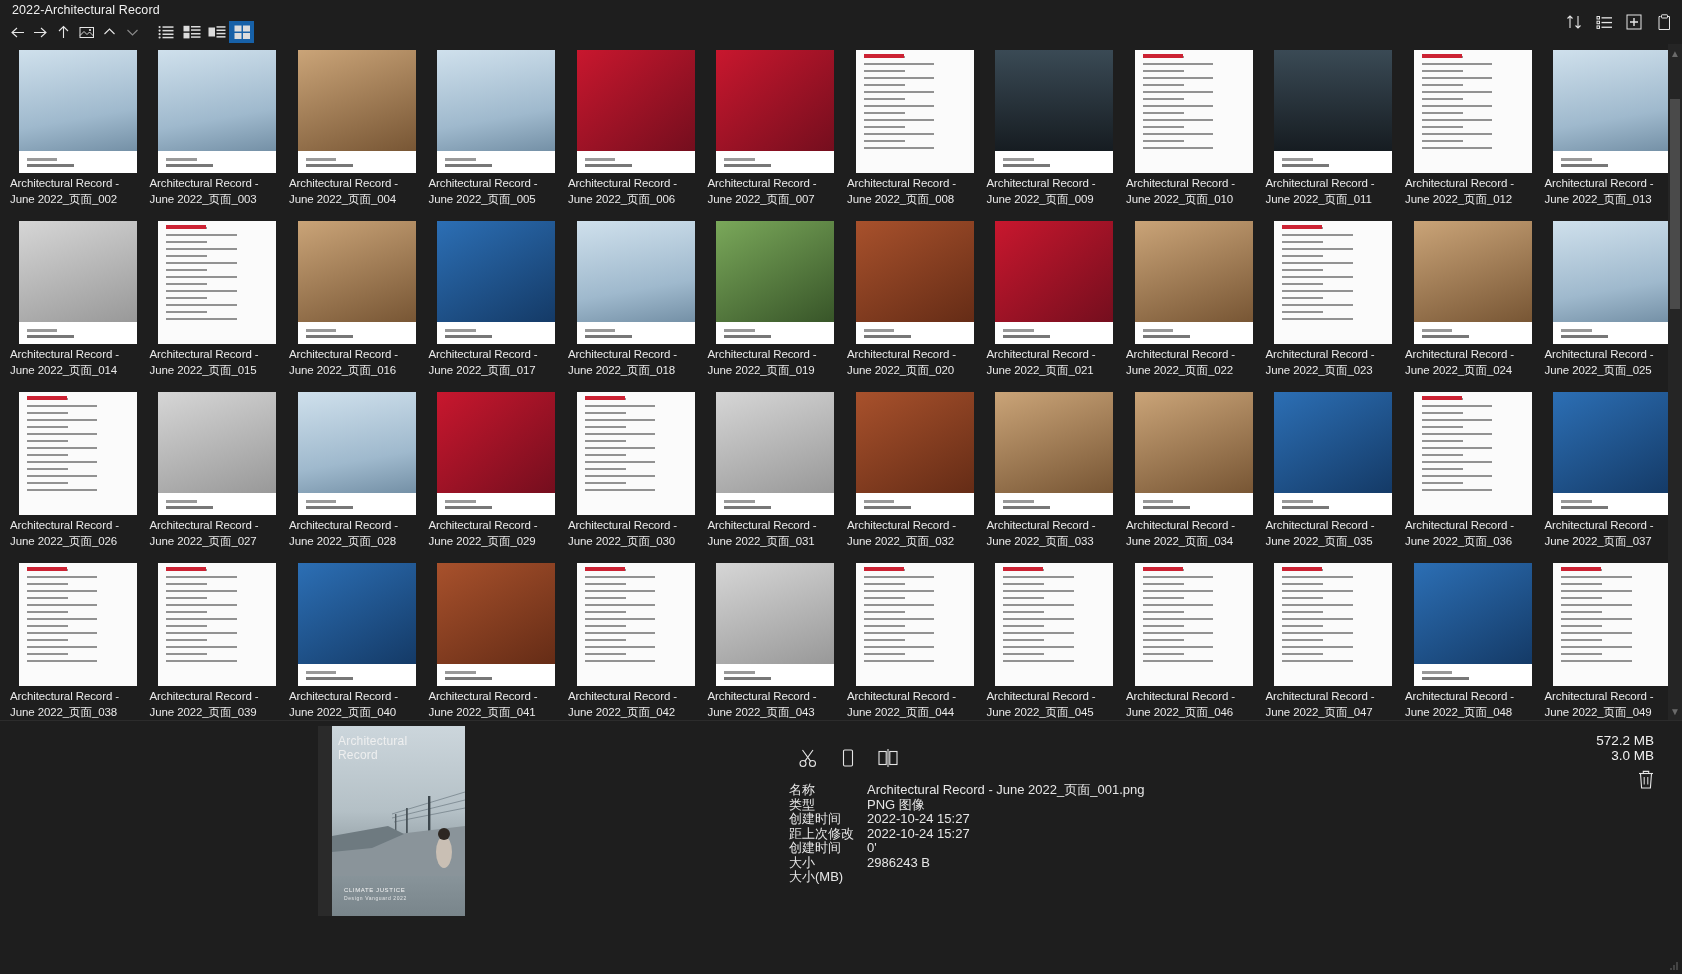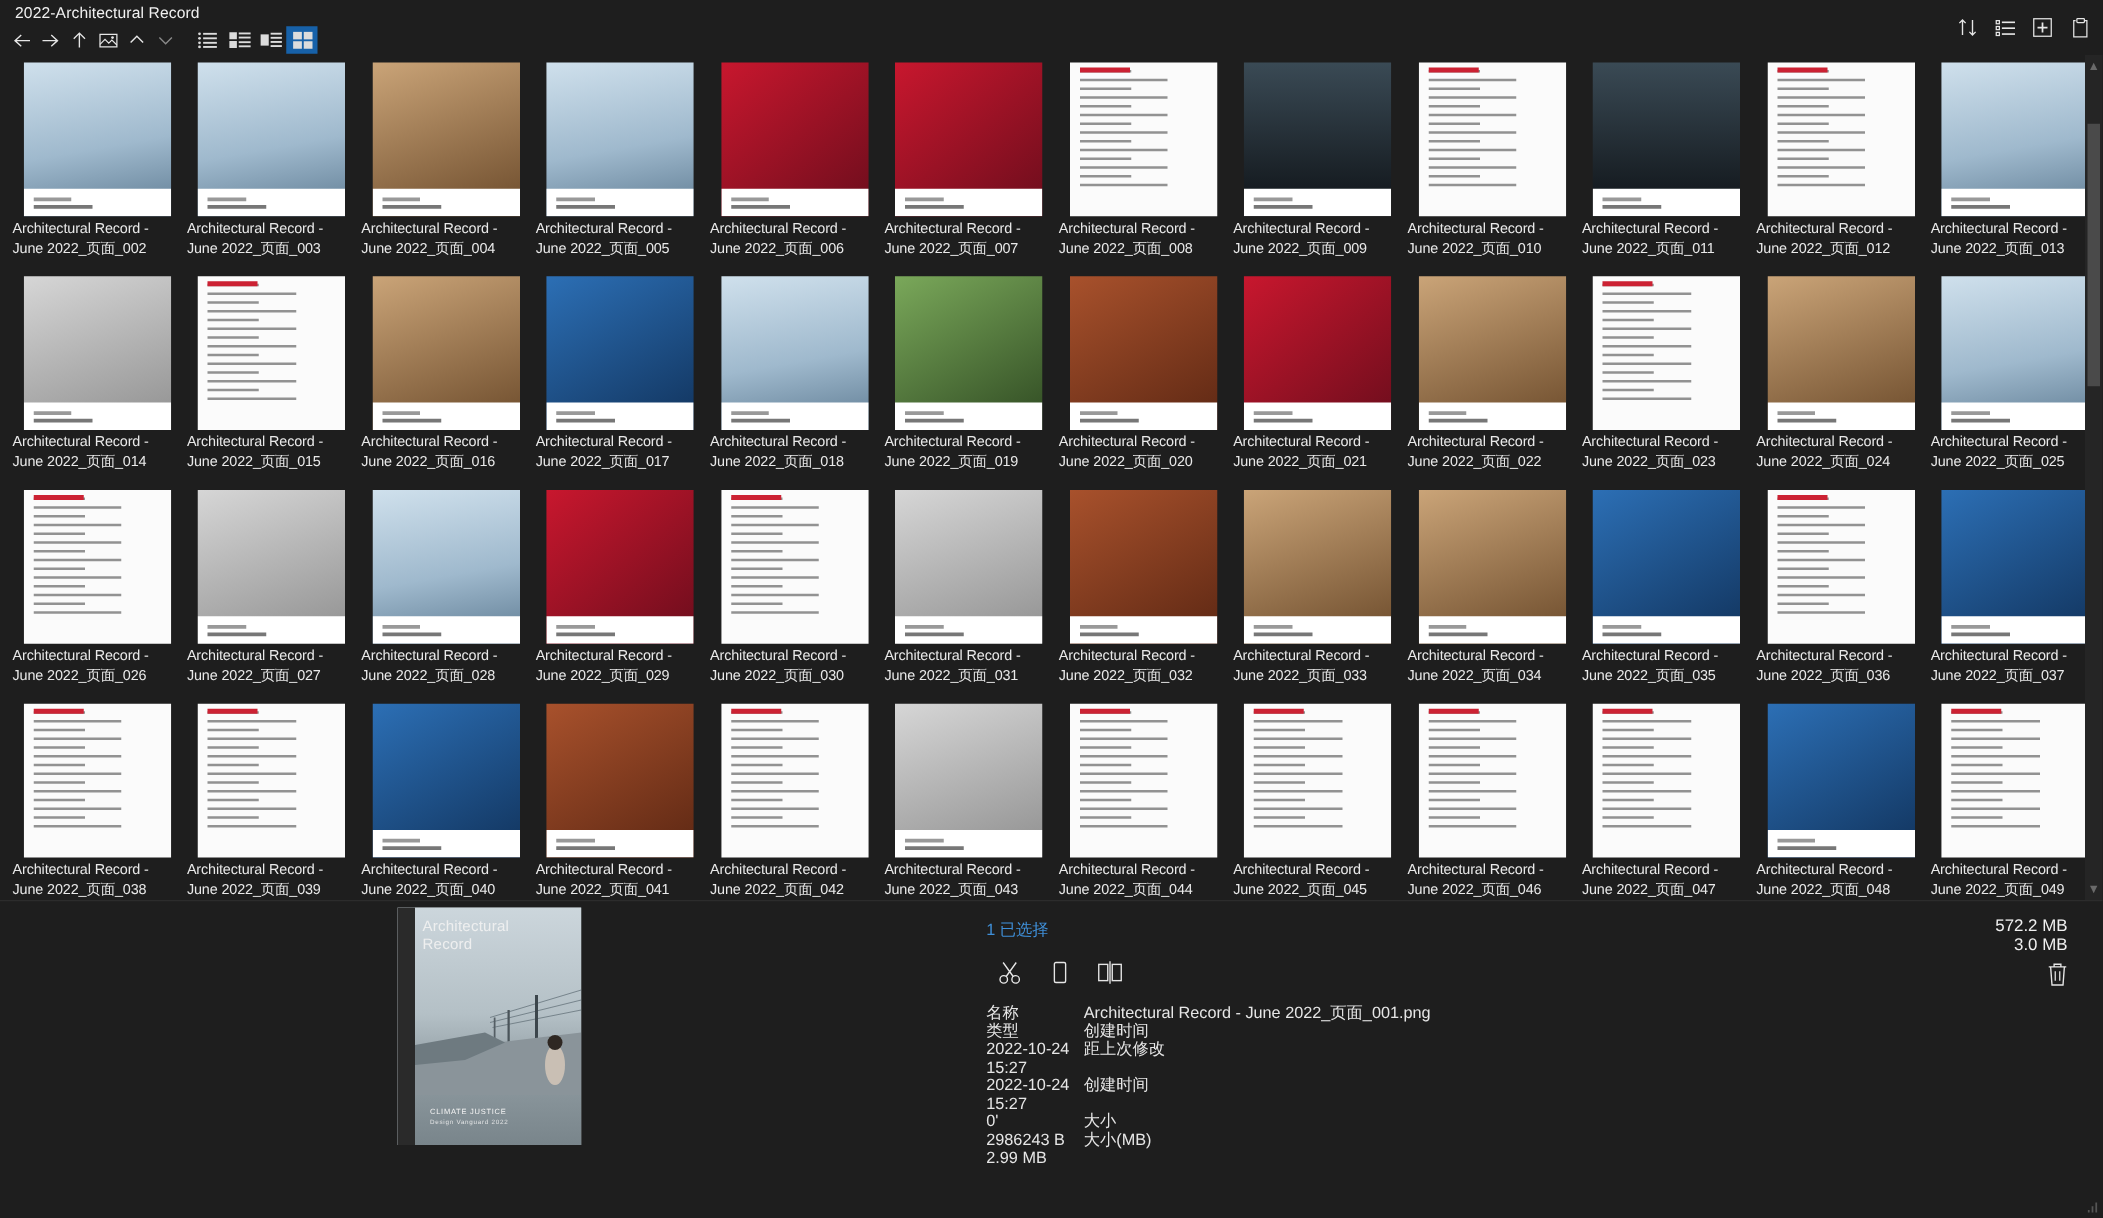--- a/index.html
+++ b/index.html
@@ -1146,21 +1146,20 @@
         <circle cx="112" cy="78" r="6" fill="#2e2722"></circle>
       </svg>
       <div style="position:absolute;left:26px;bottom:14px;font-size:6px;line-height:8px;color:#f4f4f4;letter-spacing:.6px">
         <div>CLIMATE JUSTICE</div>
         <div style="font-size:5px;opacity:.85">Design Vanguard 2022</div>
       </div>
     </div>
   </div>
 
   <div id="info">
-    <div id="count-selected">1 已选择</div>
 
     <div id="action-icons">
       <div class="act">
         <svg width="20" height="20" viewBox="0 0 20 20">
           <circle cx="5" cy="15.5" r="3" fill="none" stroke="#e6e6e6" stroke-width="1.1"></circle>
           <circle cx="14.5" cy="15.5" r="3" fill="none" stroke="#e6e6e6" stroke-width="1.1"></circle>
           <path d="M6.8 13.4 L15 2 M12.7 13.4 L4.5 2" stroke="#e6e6e6" stroke-width="1.1" fill="none"></path>
         </svg>
       </div>
       <div class="act">
@@ -1174,30 +1173,30 @@
           <rect x="12.8" y="3.5" width="7.2" height="13" fill="none" stroke="#e6e6e6" stroke-width="1.1"></rect>
           <path d="M11 1 L11 19" stroke="#e6e6e6" stroke-width="1.1"></path>
         </svg>
       </div>
     </div>
 
     <div id="meta">
         <div class="k">名称</div>
         <div class="v">Architectural Record - June 2022_页面_001.png</div>
         <div class="k">类型</div>
+        <div class="v">PNG 图像</div>
         <div class="k">创建时间</div>
         <div class="v">2022-10-24  15:27</div>
         <div class="k">距上次修改</div>
         <div class="v">2022-10-24  15:27</div>
         <div class="k">创建时间</div>
         <div class="v">0'</div>
         <div class="k">大小</div>
         <div class="v">2986243 B</div>
         <div class="k">大小(MB)</div>
-        <div class="v">2.99 MB</div>
       </div>
   </div>
 
   <div id="sizes">
     <div>572.2 MB</div>
     <div>3.0 MB</div>
   </div>
 
   <div id="trash">
     <svg width="20" height="21" viewBox="0 0 20 21">

